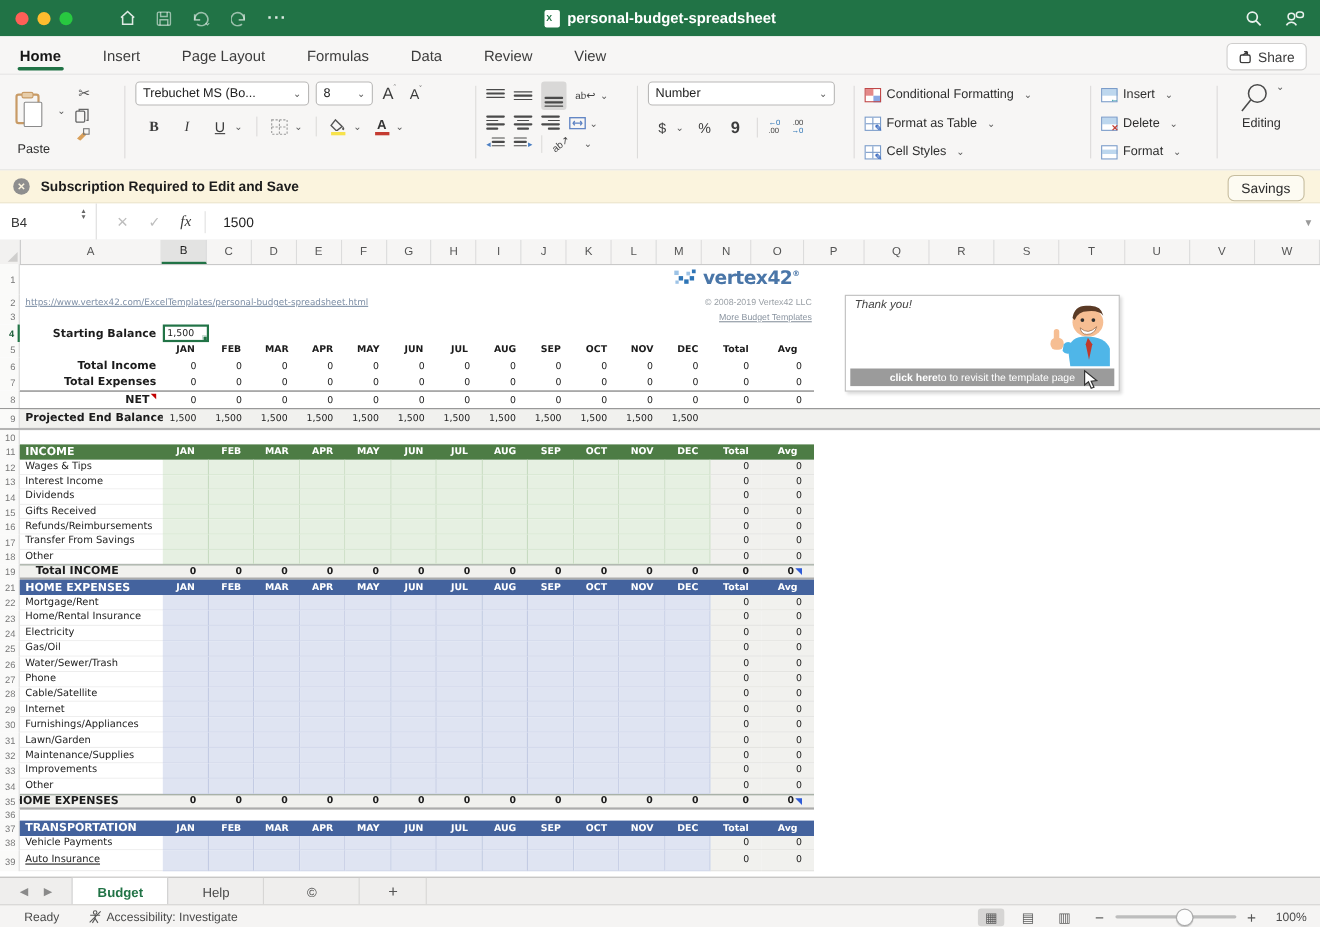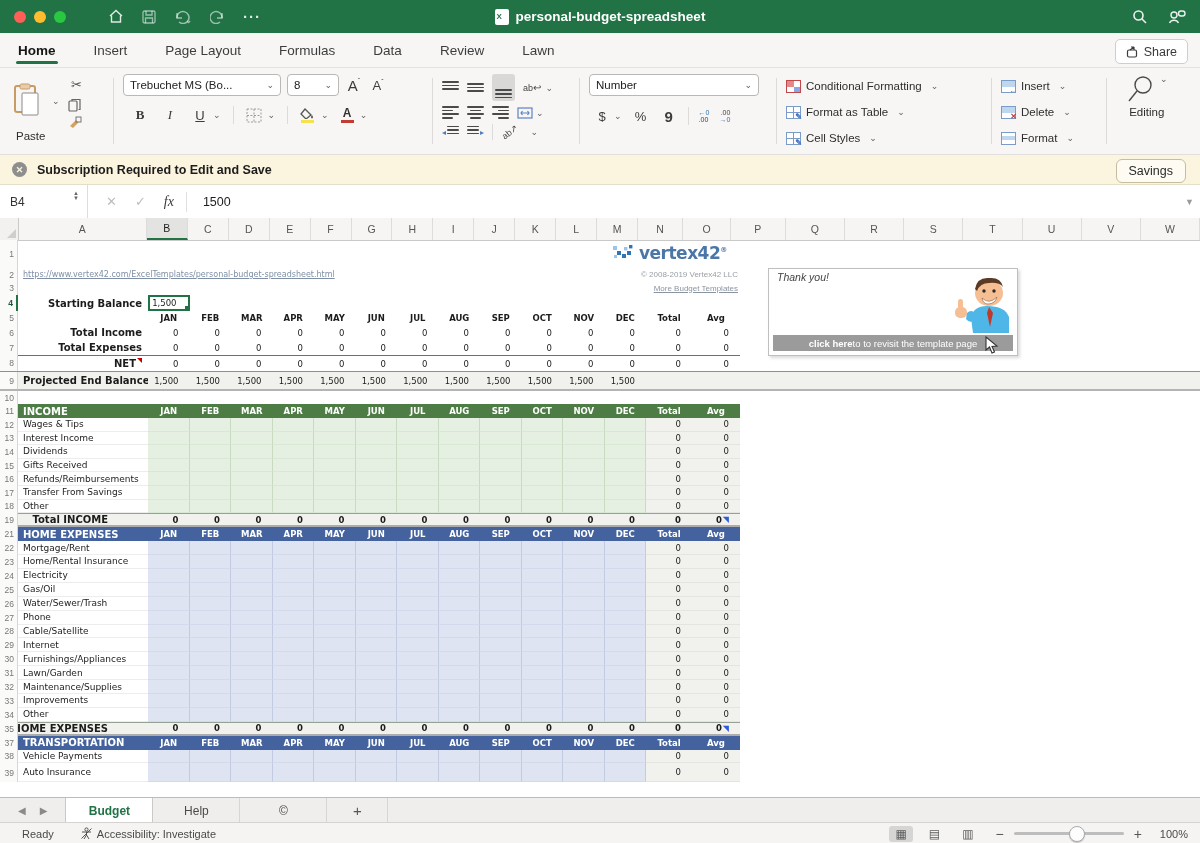--- a/index.html
+++ b/index.html
@@ -158,21 +158,21 @@
     </div>
   </div>
 
   <div id="menubar">
     <span class="mtab active">Home</span>
     <span class="mtab">Insert</span>
     <span class="mtab">Page Layout</span>
     <span class="mtab">Formulas</span>
     <span class="mtab">Data</span>
     <span class="mtab">Review</span>
-    <span class="mtab">Lawn</span>
+    <span class="mtab">View</span>
     <div id="sharebtn">
       <svg width="13" height="12" viewBox="0 0 13 12" fill="none" stroke="#3b3b3b" stroke-width="1.2">
           <path d="M4 4 L8 1 M8 1 v3 M8 1 h-3"></path>
           <rect x="1.5" y="4" width="9" height="7" rx="1.5"></rect>
         </svg>
       <span>Share</span>
     </div>
   </div>
 
   <div id="ribbon">
@@ -1053,20 +1053,24 @@
             <div class="c num" style="width: 41.5px; font-weight: bold;">0</div>
             <div class="c num" style="width: 41.5px; font-weight: bold;">0</div>
             <div class="c num" style="width: 41.5px; font-weight: bold;">0</div>
             <div class="c num" style="width: 41.5px; font-weight: bold;">0</div>
             <div class="c num" style="width: 41.5px; font-weight: bold;">0</div>
             <div class="c num" style="width: 41.5px; font-weight: bold;">0</div>
             <div class="c num" style="width: 46px; font-weight: bold;">0</div>
             <div class="c num" style="width: 48px; font-weight: bold;">0<span class="bluemark">◥</span></div>
           </div>
         </div>
+        <div class="grow" style="height: 10px;">
+          <div class="rnum">36</div>
+          <div class="cwrap"></div>
+        </div>
         <div class="grow" style="height: 14px;">
           <div class="rnum">37</div>
           <div class="cwrap hdr-blue hdrrow">
             <div class="c lab" style="width: 130px; font-size: 10px;">TRANSPORTATION</div>
             <div class="c mon" style="width: 41.5px;">JAN</div>
             <div class="c mon" style="width: 41.5px;">FEB</div>
             <div class="c mon" style="width: 41.5px;">MAR</div>
             <div class="c mon" style="width: 41.5px;">APR</div>
             <div class="c mon" style="width: 41.5px;">MAY</div>
             <div class="c mon" style="width: 41.5px;">JUN</div>
@@ -1096,21 +1100,21 @@
             <div class="c num fill-blue" style="width: 41.5px;"></div>
             <div class="c num fill-blue" style="width: 41.5px;"></div>
             <div class="c num fill-blue" style="width: 41.5px;"></div>
             <div class="c num gztot" style="width: 46px;">0</div>
             <div class="c num gztot" style="width: 48px;">0</div>
           </div>
         </div>
         <div class="grow" style="height: 19px;">
           <div class="rnum">39</div>
           <div class="cwrap">
-            <div class="c lab itemlab" style="width: 130px;">Auto Insurance</div>
+            <div class="c lab itemlab" style="width: 130px; text-decoration: underline;">Auto Insurance</div>
             <div class="c num fill-blue" style="width: 41.5px;"></div>
             <div class="c num fill-blue" style="width: 41.5px;"></div>
             <div class="c num fill-blue" style="width: 41.5px;"></div>
             <div class="c num fill-blue" style="width: 41.5px;"></div>
             <div class="c num fill-blue" style="width: 41.5px;"></div>
             <div class="c num fill-blue" style="width: 41.5px;"></div>
             <div class="c num fill-blue" style="width: 41.5px;"></div>
             <div class="c num fill-blue" style="width: 41.5px;"></div>
             <div class="c num fill-blue" style="width: 41.5px;"></div>
             <div class="c num fill-blue" style="width: 41.5px;"></div>

